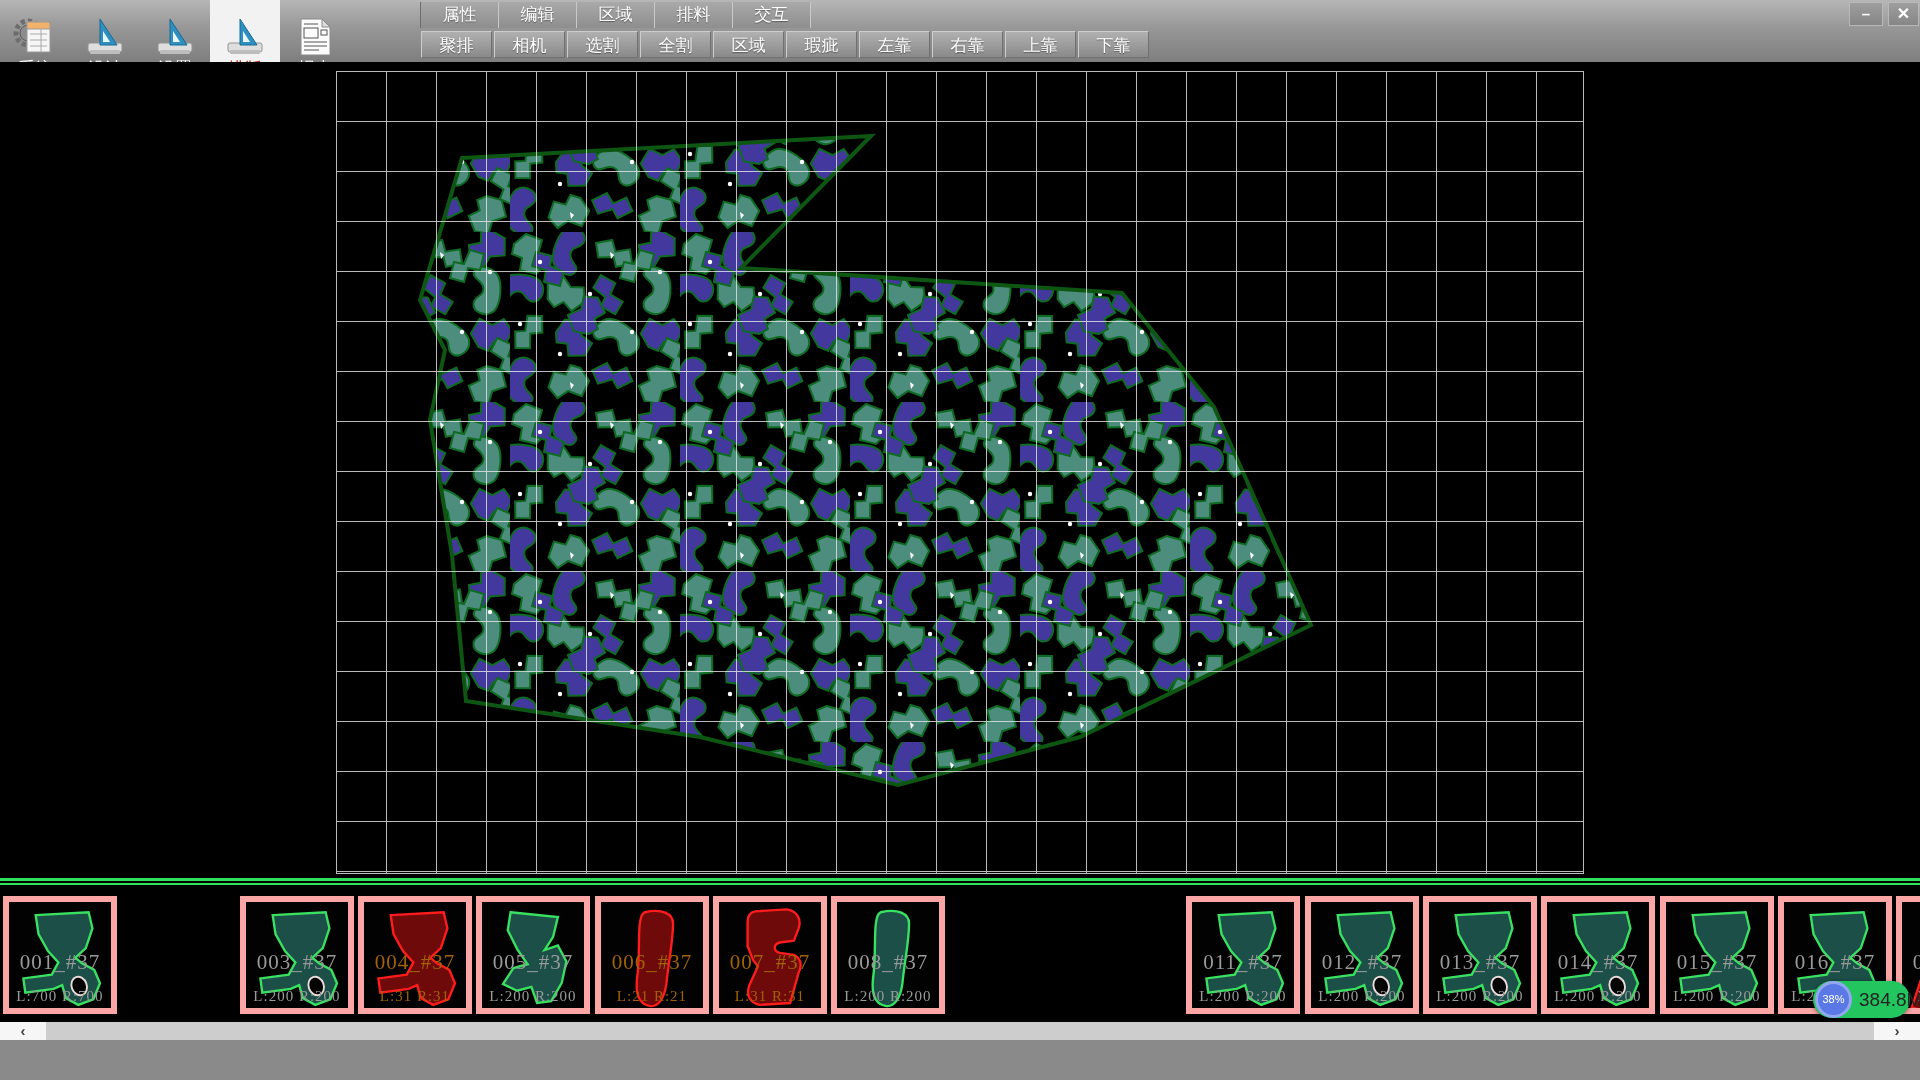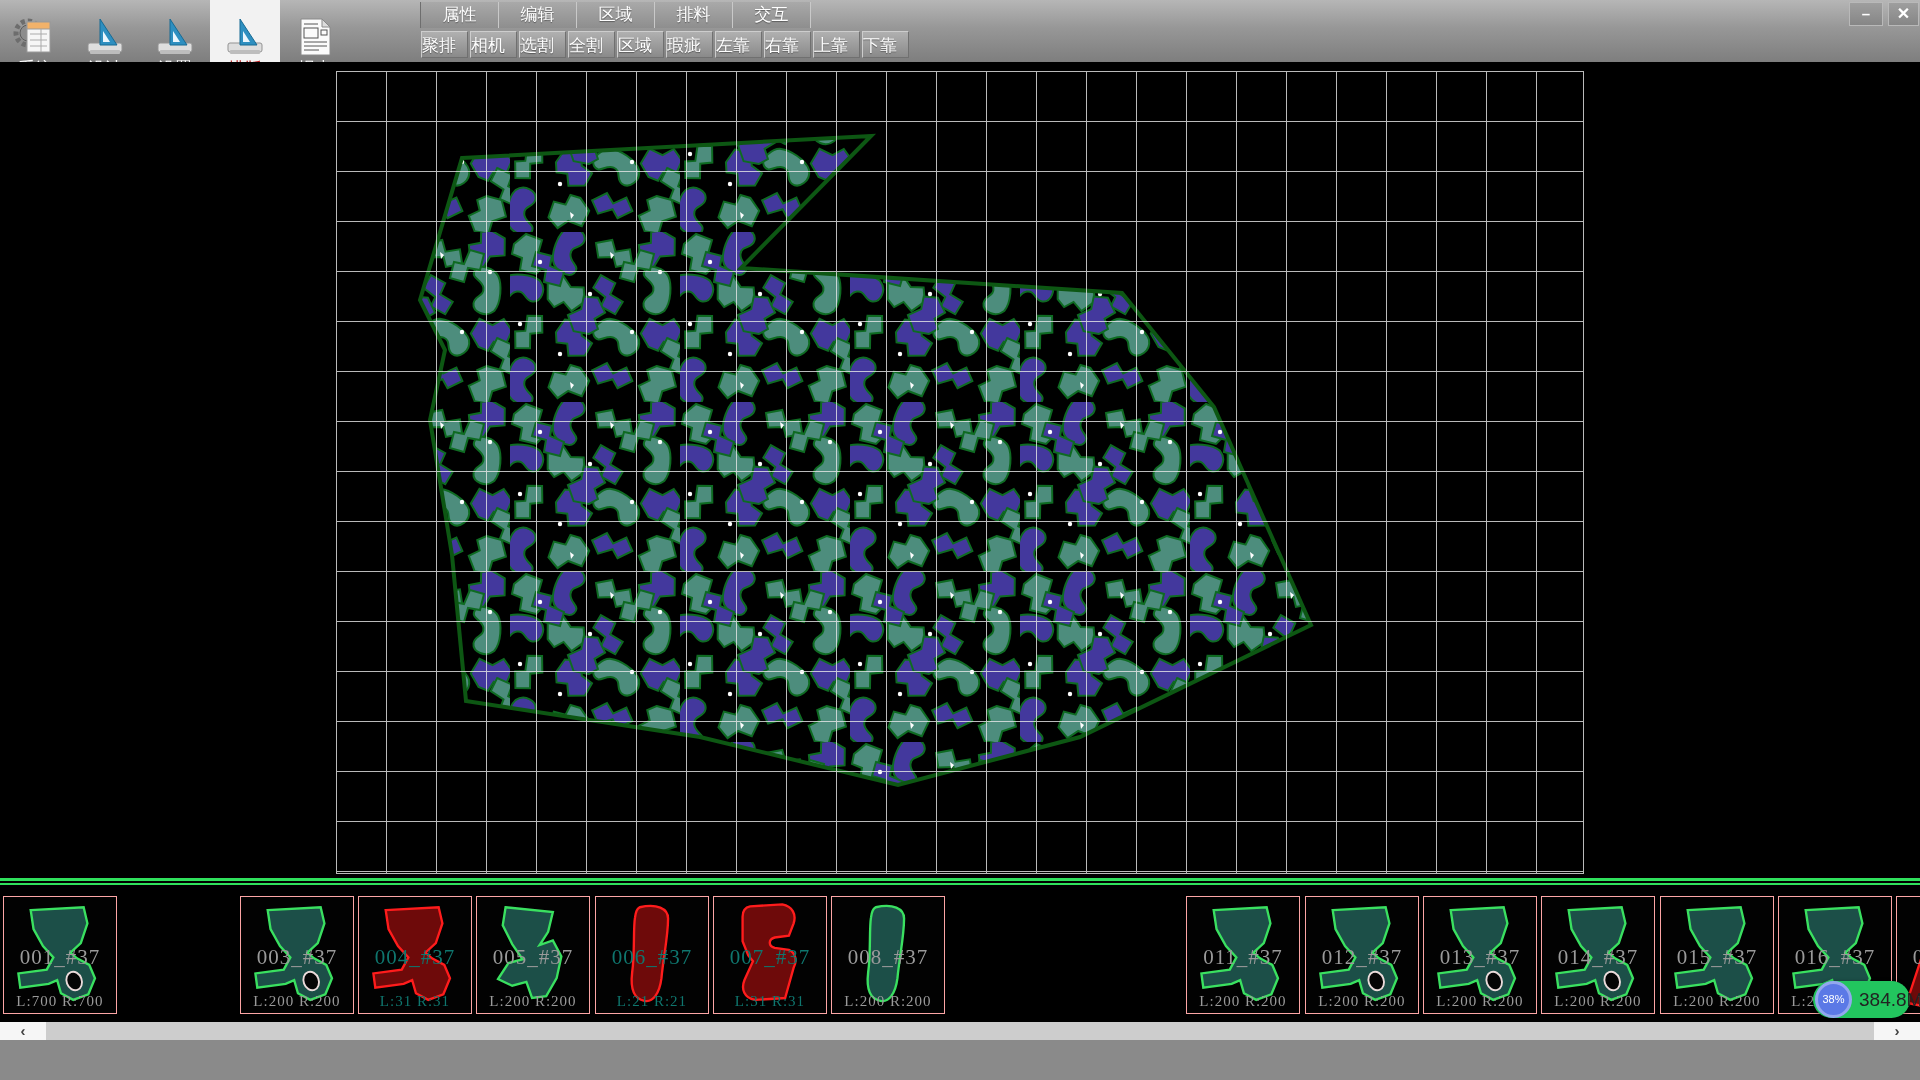--- a/index.html
+++ b/index.html
@@ -13,21 +13,21 @@
           align-items:center;justify-content:flex-start;padding-top:16px;box-sizing:border-box;cursor:default;}
   .appbtn.active{background:#f2f2f2;}
   .appbtn .lbl{font-size:17px;color:#fdfdfd;text-shadow:0 1px 1px rgba(0,0,0,.35);margin-top:-1px;}
   .appbtn.active .lbl{color:#b91c1c;text-shadow:none;}
   .appbtn svg{display:block;}
   .menurow{position:absolute;left:420px;top:2px;height:26px;display:flex;border-left:1px solid #6e6e6e;}
   .menubtn{width:78px;height:26px;line-height:26px;text-align:center;font-size:17px;color:#fff;
            text-shadow:0 1px 1px rgba(0,0,0,.4);background:linear-gradient(180deg,#a9a9a9,#8e8e8e);
            border-right:1px solid #c9c9c9;box-sizing:border-box;}
   .toolrow{position:absolute;left:421px;top:31px;height:27px;display:flex;gap:2px;}
-  .toolbtn{width:47px;height:27px;line-height:27px;font-size:17px;color:#fff;
+  .toolbtn{width:71px;height:27px;line-height:27px;text-align:center;font-size:17px;color:#fff;
            text-shadow:0 1px 1px rgba(0,0,0,.4);background:linear-gradient(180deg,#b0b0b0,#8a8a8a);
            border:1px solid;border-color:#cdcdcd #707070 #707070 #cdcdcd;box-sizing:border-box;}
   .winctl{position:absolute;top:2px;height:24px;text-align:center;color:#fff;font-weight:bold;
           background:linear-gradient(180deg,#9e9e9e,#868686);border:1px solid #b9b9b9;
           box-sizing:border-box;font-size:15px;line-height:22px;}
   #btn-min{left:1849px;width:34px;}
   #btn-close{left:1888px;width:31px;font-size:16px;}
   
   .canvas{position:absolute;left:0;top:62px;width:1920px;height:816px;background:#000;}
   .grid{position:absolute;left:336px;top:9px;width:1247px;height:802px;pointer-events:none;opacity:.8;
@@ -35,29 +35,29 @@
           repeating-linear-gradient(to right,#e9e9e9 0,#e9e9e9 1px,transparent 1px,transparent 50px),
           repeating-linear-gradient(to bottom,#e9e9e9 0,#e9e9e9 1px,transparent 1px,transparent 50px);
         border-right:1px solid #e9e9e9;border-bottom:1px solid #e9e9e9;}
   .tp{fill:#4d8d7d;stroke:#0e6b22;stroke-width:2;}
   .pp{fill:#43389d;stroke:#0e6b22;stroke-width:2;}
   
   .strip{position:absolute;left:0;top:878px;width:1920px;height:144px;background:#000;}
   .gline1{position:absolute;left:0;top:0;width:100%;height:3px;background:#2fe05c;}
   .gline2{position:absolute;left:0;top:5px;width:100%;height:2px;background:#2fe05c;}
   .cell{position:absolute;top:18px;width:114px;height:118px;background:#020202;
-        border:1px solid #fca5a5;box-sizing:border-box;overflow:hidden;}
+        border:6px solid #fca5a5;box-sizing:border-box;overflow:hidden;}
   .cell svg.shape{position:absolute;left:4px;top:2px;width:104px;height:112px;}
   .shape.teal{fill:#1c4f48;stroke:#3ae060;stroke-width:2.5;}
   .shape.red{fill:#6e0a0a;stroke:#ff1c1c;stroke-width:2.5;}
   .pid{position:absolute;left:0;top:48px;width:100%;text-align:center;font-family:"Liberation Serif",serif;
        font-size:21px;letter-spacing:1px;color:#9a9a9a;}
   .plr{position:absolute;left:0;bottom:3px;width:100%;text-align:center;font-family:"Liberation Serif",serif;
        font-size:15px;letter-spacing:1px;color:#9a9a9a;}
-  .cell.greenlbl .pid,.cell.greenlbl .plr{color:#0f766e;}
+  .cell.greenlbl .pid,.cell.greenlbl .plr{color:#a16207;}
   
   .badge{position:absolute;left:1813px;top:103px;width:97px;height:37px;background:#22c55e;border-radius:19px;
          box-shadow:0 1px 4px rgba(0,0,0,.45);z-index:5;}
   .badge .circ{position:absolute;left:2px;top:0px;width:37px;height:37px;border-radius:50%;
          background:#5b79e6;border:3px solid #93a7ef;box-sizing:border-box;
          color:#fff;font-size:11px;line-height:31px;text-align:center;}
   .badge .mem{position:absolute;left:46px;top:0;height:37px;line-height:37px;font-size:19px;color:#222;}
   
   .hscroll{position:absolute;left:0;top:1022px;width:1920px;height:18px;background:#cdcdcd;}
   .sbtn{position:absolute;top:0;width:46px;height:18px;background:#f6f6f6;color:#444;

